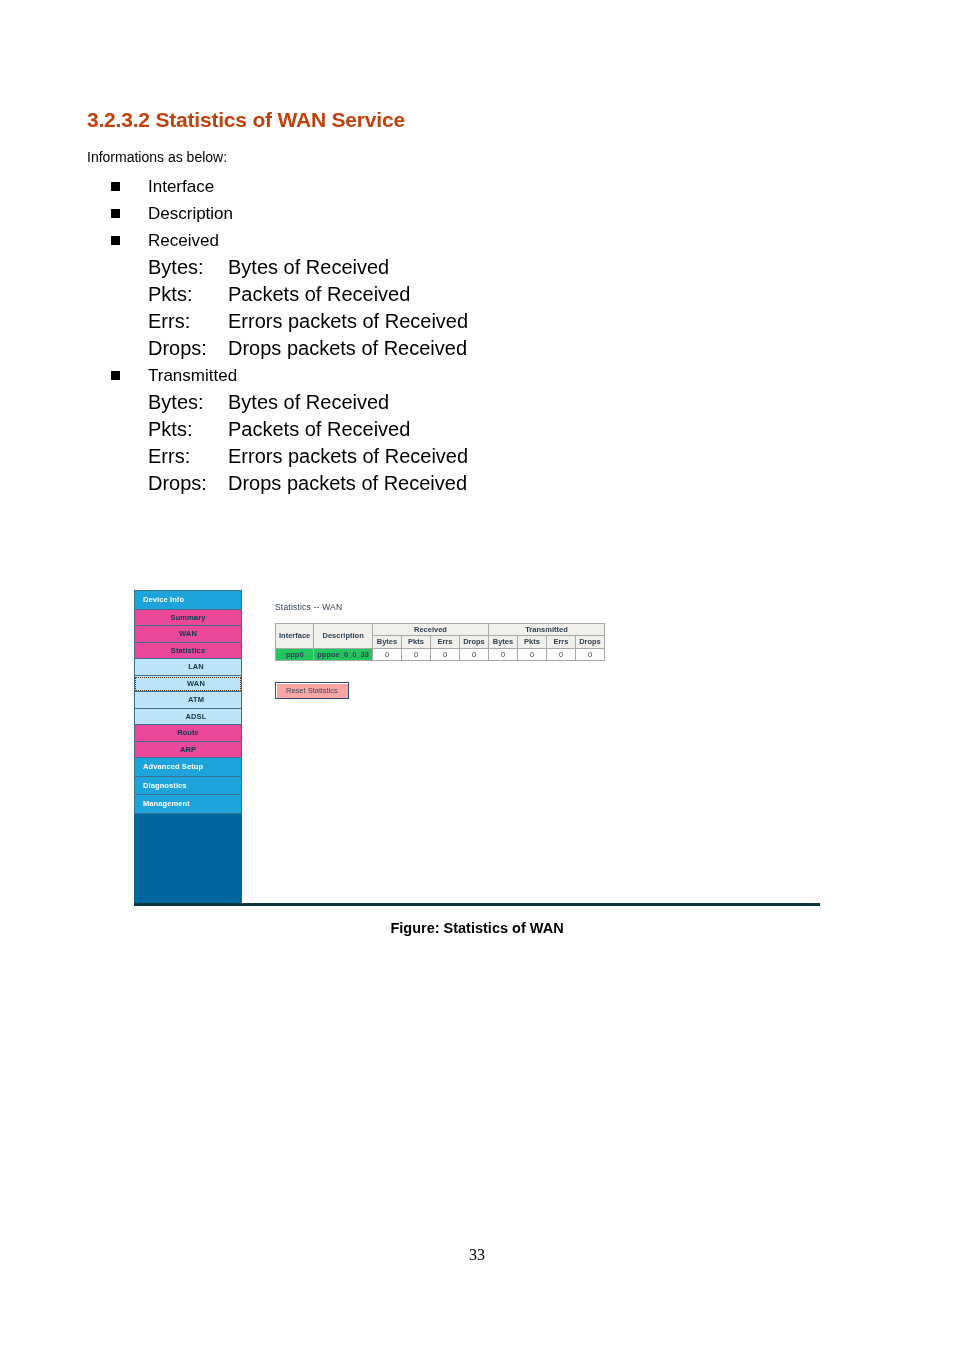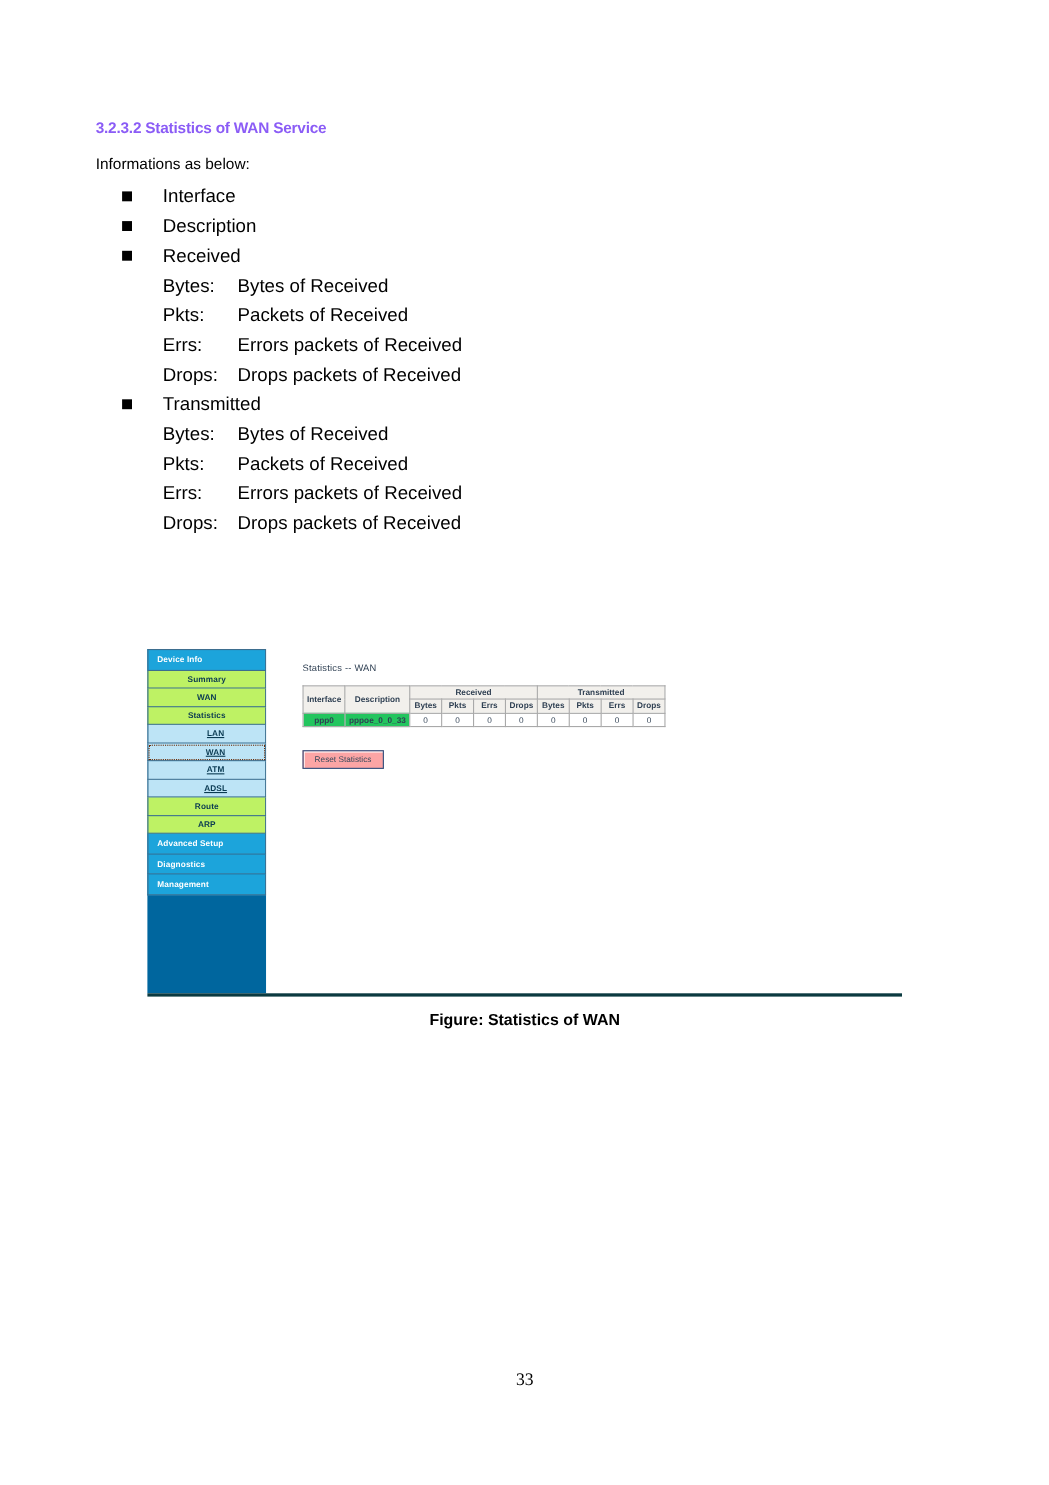--- a/index.html
+++ b/index.html
@@ -26,23 +26,23 @@
 
   
   .content {
     position: absolute;
     left: 87px;
     top: 108px;
     width: 780px;
   }
 
   h2.section-heading {
-    font-size: 14px;
+    font-size: 21px;
     font-weight: bold;
-    color: #8b5cf6;
+    color: #c2410c;
     margin: 0 0 14px 0;
     letter-spacing: -0.2px;
   }
 
   p.body-text {
     font-size: 17px;
     line-height: 22.5px;
     margin: 0 0 4px 0;
     text-align: justify;
     text-justify: inter-word;
@@ -76,23 +76,24 @@
     margin-left: 24px;
     margin-right: 28px;
     flex: 0 0 auto;
     position: relative;
     top: -1px;
   }
   .bullet-label { white-space: nowrap; }
 
   .sub-row {
     display: flex;
-    font-size: 17px;
+    font-size: 20px;
     line-height: 27px;
     padding-left: 61px;
+    gap: 12px;
   }
   .sub-key {
     display: inline-block;
     width: 68px;
     flex: 0 0 auto;
   }
   .sub-val { white-space: nowrap; }
 
   
   .figure-wrap {
@@ -132,33 +133,32 @@
     color: #ffffff;
     font-size: 7.5px;
     font-weight: bold;
     line-height: 1;
     padding: 5px 0 5px 8px;
     letter-spacing: 0.1px;
   }
   .menu-item:first-child { border-top: 1px solid #3C6E8F; }
 
   .menu-item.sub1 {
-    background: #bef264;
+    background: #ec4899;
     color: #0A3A52;
     text-align: center;
     padding: 4px 0 4px 0;
     font-size: 7.5px;
   }
   .menu-item.sub2 {
     background: #BDE4F6;
     color: #0A3A52;
     text-align: center;
     padding: 4px 0 4px 16px;
     font-size: 7.5px;
-    text-decoration: underline;
   }
   .menu-item.sub2.selected {
     outline: 1px dotted #6B2F0A;
     outline-offset: -2px;
   }
 
   
   .shot-main {
     position: absolute;
     left: 108px; top: 0;

